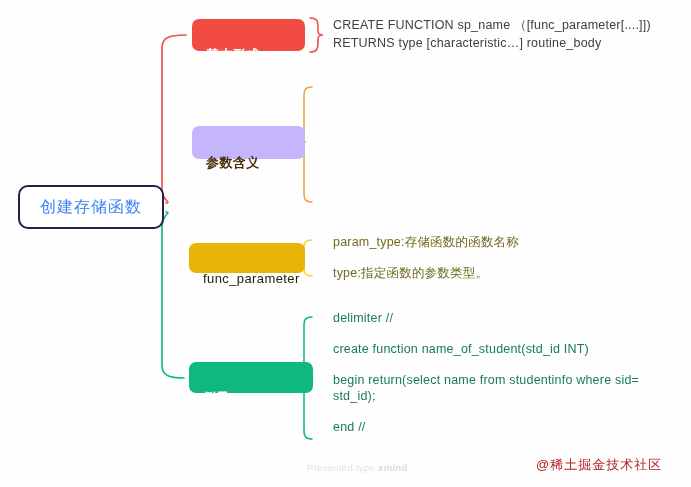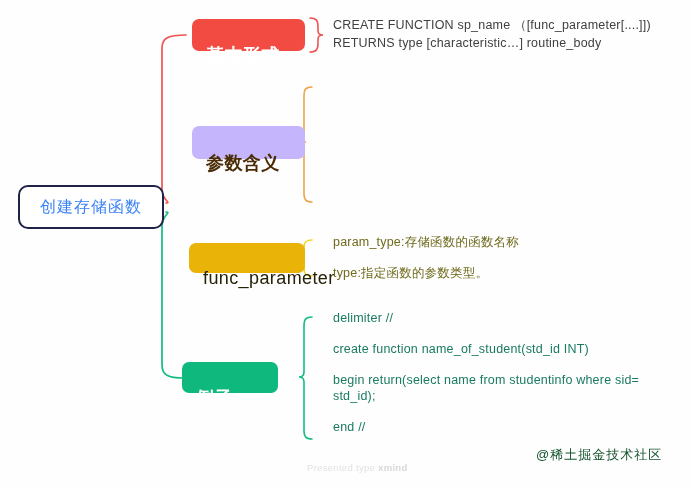--- a/index.html
+++ b/index.html
@@ -54,35 +54,35 @@
   .pill {
     position: absolute;
     box-sizing: border-box;
     border-radius: 7px;
     display: flex;
     align-items: center;
     padding-left: 14px;
     white-space: nowrap;
   }
   .pill .pill-label {
-    font-size: 18px;
+    font-size: 13px;
     letter-spacing: .4px;
     margin-top: 40px;
   }
 
   .pill.basic   { left: 192px; top: 19px;  width: 113px; height: 32px; background: #f14b42; }
   .pill.basic .pill-label  { color: #ffffff; font-weight: bold; }
 
   .pill.params  { left: 192px; top: 126px; width: 113px; height: 33px; background: #c4b5fd; }
   .pill.params .pill-label { color: #4a2c07; font-weight: bold; }
 
   .pill.funcp   { left: 189px; top: 243px; width: 116px; height: 30px; background: #eab308; }
   .pill.funcp .pill-label  { color: #262208; }
 
-  .pill.example { left: 182px; top: 362px; width: 96px; height: 31px; background: #0fb97e; }
+  .pill.example { left: 189px; top: 362px; width: 124px; height: 31px; background: #0fb97e; }
   .pill.example .pill-label{ color: #ffffff; font-weight: bold; }
 
   
   .leafgroup {
     position: absolute;
   }
   .leaf {
     font-size: 12.5px;
     line-height: 16px;
     white-space: nowrap;
@@ -108,23 +108,23 @@
     left: 307px;
     top: 462px;
     font-size: 9.5px;
     color: #e2e2e2;
     letter-spacing: .3px;
   }
   .wm-xmind b { color: #d8d8d8; }
   .wm-community {
     position: absolute;
     left: 536px;
-    top: 446px;
+    top: 456px;
     font-size: 13px;
-    color: #14532d;
+    color: #b91c1c;
     letter-spacing: 1px;
   }
 </style>
 </head>
 <body>
 
 <div id="canvas">
 
   <svg id="wires" viewBox="0 0 691 487" xmlns="http://www.w3.org/2000/svg">
 

